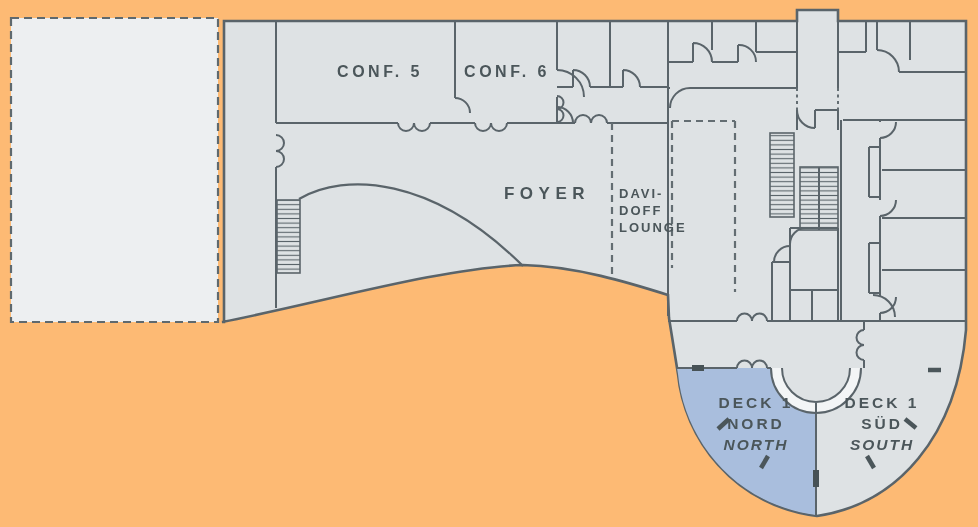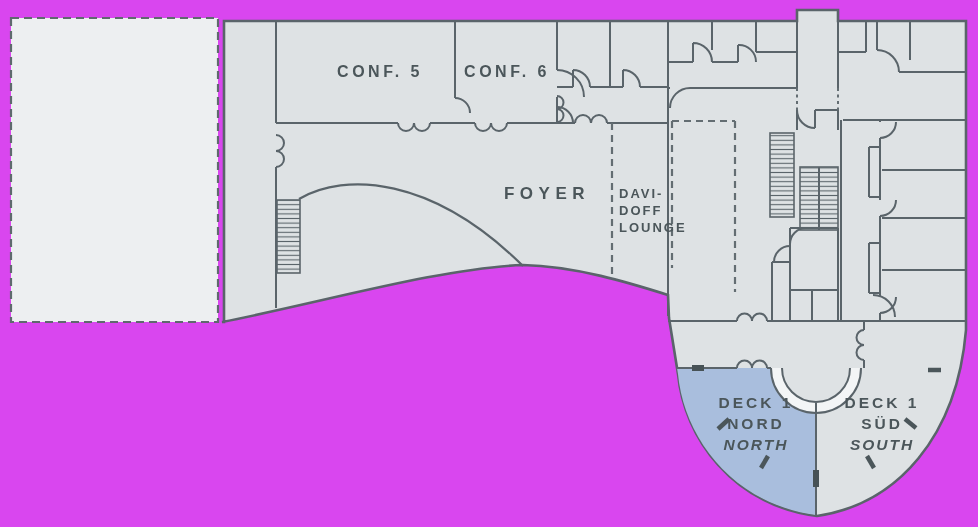--- a/index.html
+++ b/index.html
@@ -1,16 +1,16 @@
 <!DOCTYPE html>
 <html><head>
 <meta charset="utf-8">
 <style>
   html,body{margin:0;padding:0;background:#000;}
-  .stage{position:relative;width:978px;height:527px;background:#d946ef;overflow:hidden;
+  .stage{position:relative;width:978px;height:527px;background:#fdba74;overflow:hidden;
          font-family:"Liberation Sans",sans-serif;}
   svg{display:block}
   
   .wall, .door, .rail{fill:none;stroke:#5a646a;stroke-width:2;}
   .outer{stroke:#5a646a;stroke-width:2.6;}
   .curve{fill:none;stroke:#5a646a;stroke-width:2.2;}
   .dash{fill:none;stroke:#636d72;stroke-width:2.2;stroke-dasharray:7 5;}
   .dash-small{fill:none;stroke:#636d72;stroke-width:2;stroke-dasharray:3 3.5;}
   .dashed-room{stroke:#5f696e;stroke-width:2.2;stroke-dasharray:8 5;}
   .stair{fill:url(#treads);stroke:#5a646a;stroke-width:1.6;}

